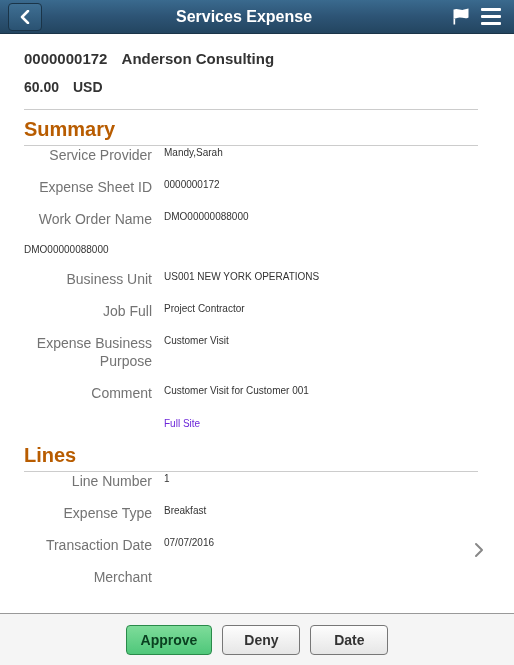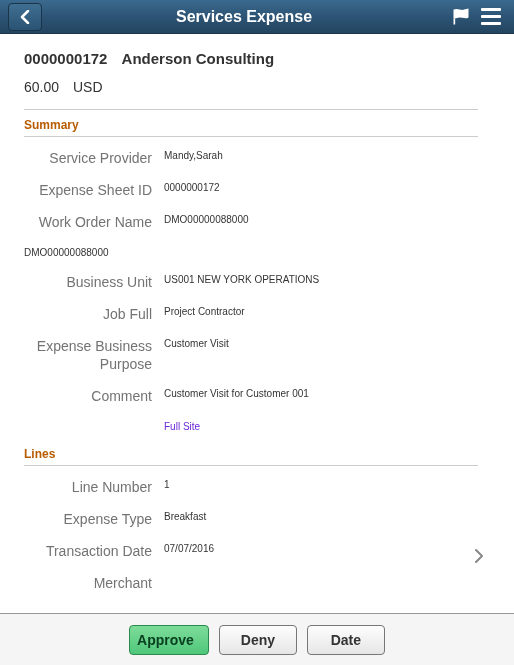--- a/index.html
+++ b/index.html
@@ -60,32 +60,31 @@
 .content-wrap::-webkit-scrollbar { width: 12px; }
 .content-wrap::-webkit-scrollbar-track { background: #f0f0f0; }
 .content-wrap::-webkit-scrollbar-thumb { background: #c0c0c0; border-radius: 2px; }
 
 .content {
   padding: 16px 36px 8px 24px;
 }
 .doc-head { margin-bottom: 12px; }
 .doc-row1 { font-weight: bold; font-size: 15px; margin-bottom: 12px; }
 .doc-row1 .vendor { margin-left: 10px; }
-.doc-row2 { font-size: 14px; }
+.doc-row2 { font-size: 14px; font-weight: bold; }
 .doc-row2 .curr { margin-left: 10px; }
 
 .hr { border: none; border-top: 1px solid #ccc; margin: 14px 0 8px 0; }
 
 .section-title {
   color: #b85c00;
   font-weight: bold;
-  font-size: 12px;
+  font-size: 20px;
   padding-bottom: 4px;
   border-bottom: 1px solid #ccc;
-  margin-bottom: 12px;
 }
 
 .kv { display: flex; align-items: flex-start; margin-bottom: 14px; }
 .kv-label {
   width: 140px;
   min-width: 140px;
   text-align: right;
   color: #737373;
   font-size: 14px;
   padding-right: 12px;
@@ -130,21 +129,20 @@
   cursor: pointer;
   display: flex;
   align-items: center;
   justify-content: center;
   padding: 0 14px;
 }
 .btn-approve {
   background: linear-gradient(to bottom, #7edc9a, #4fc77a);
   border-color: #2a8a4a;
   color: #0a4020;
-  padding-left: 7px;
 }
 .btn-default {
   background: linear-gradient(to bottom, #fdfdfd, #e6e6e6);
   color: #333;
 }
 </style>
 </head>
 <body>
 
 <div class="header">

